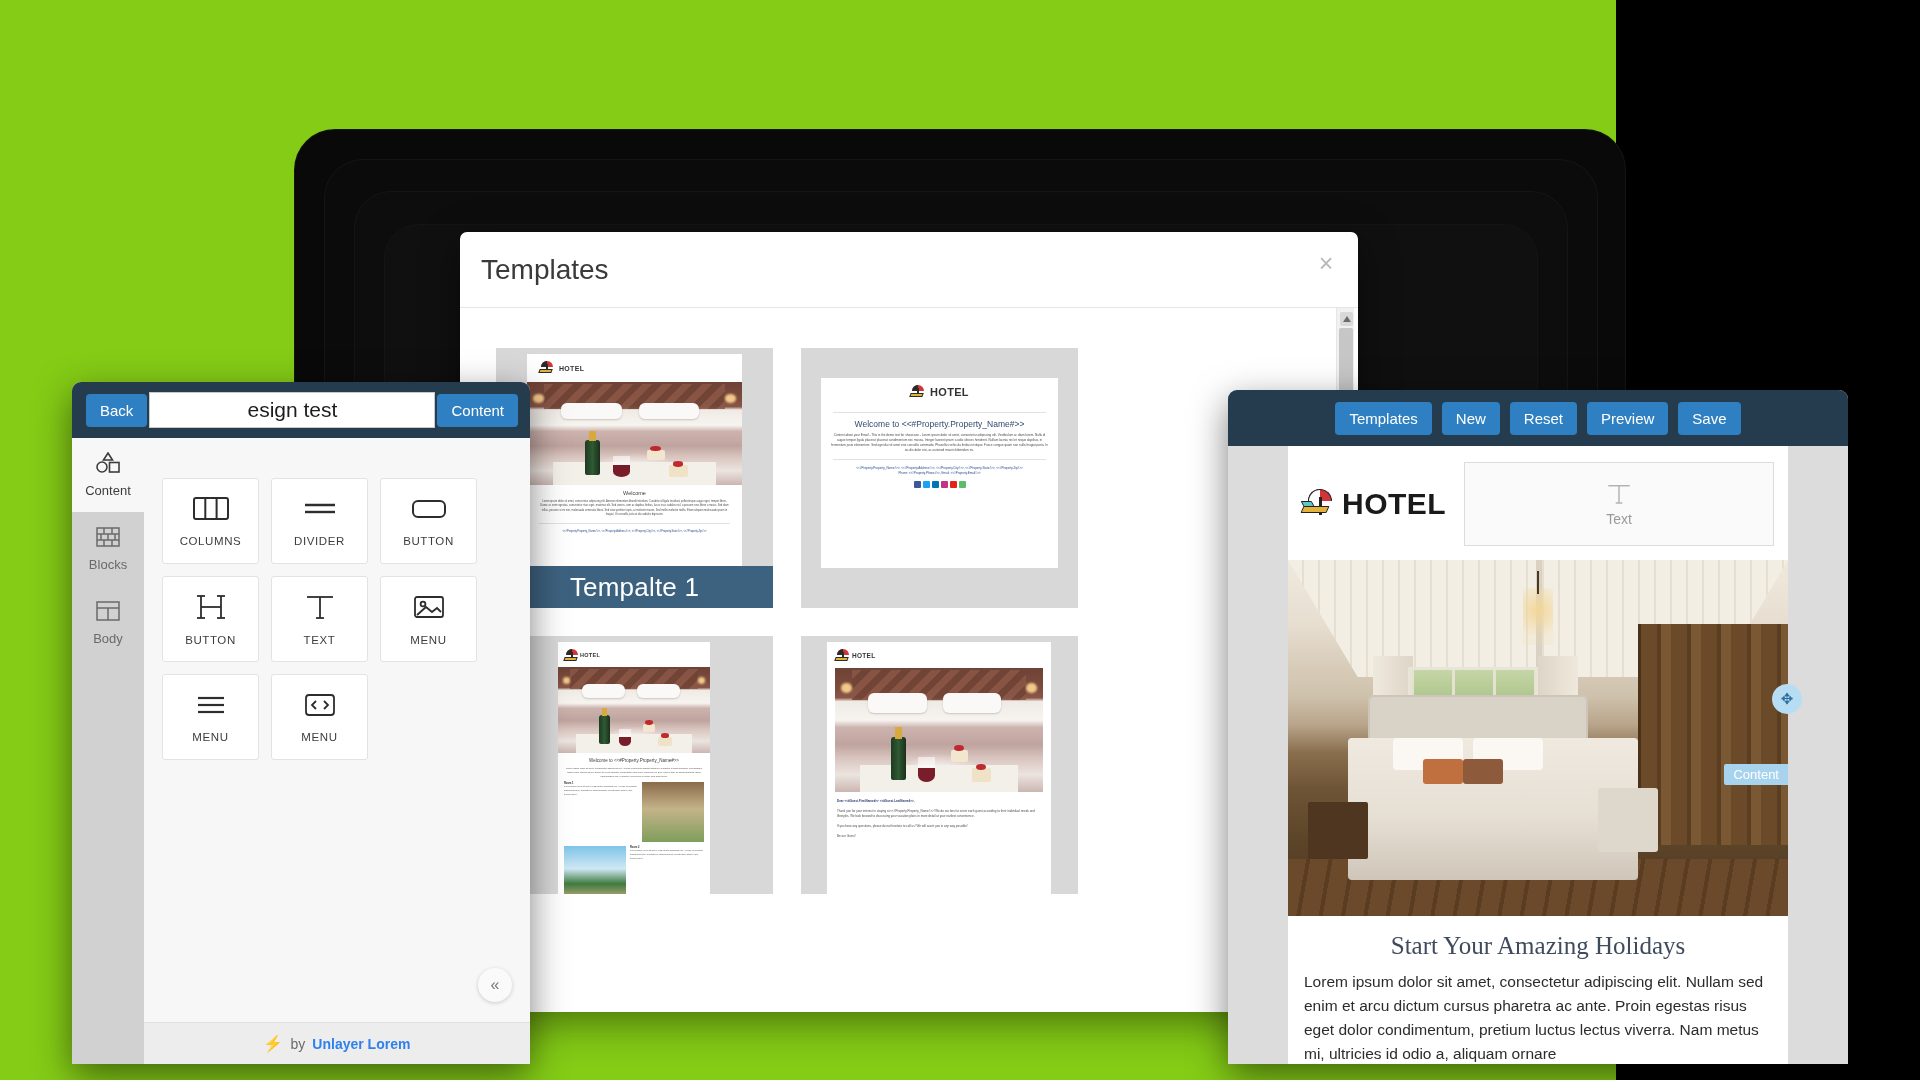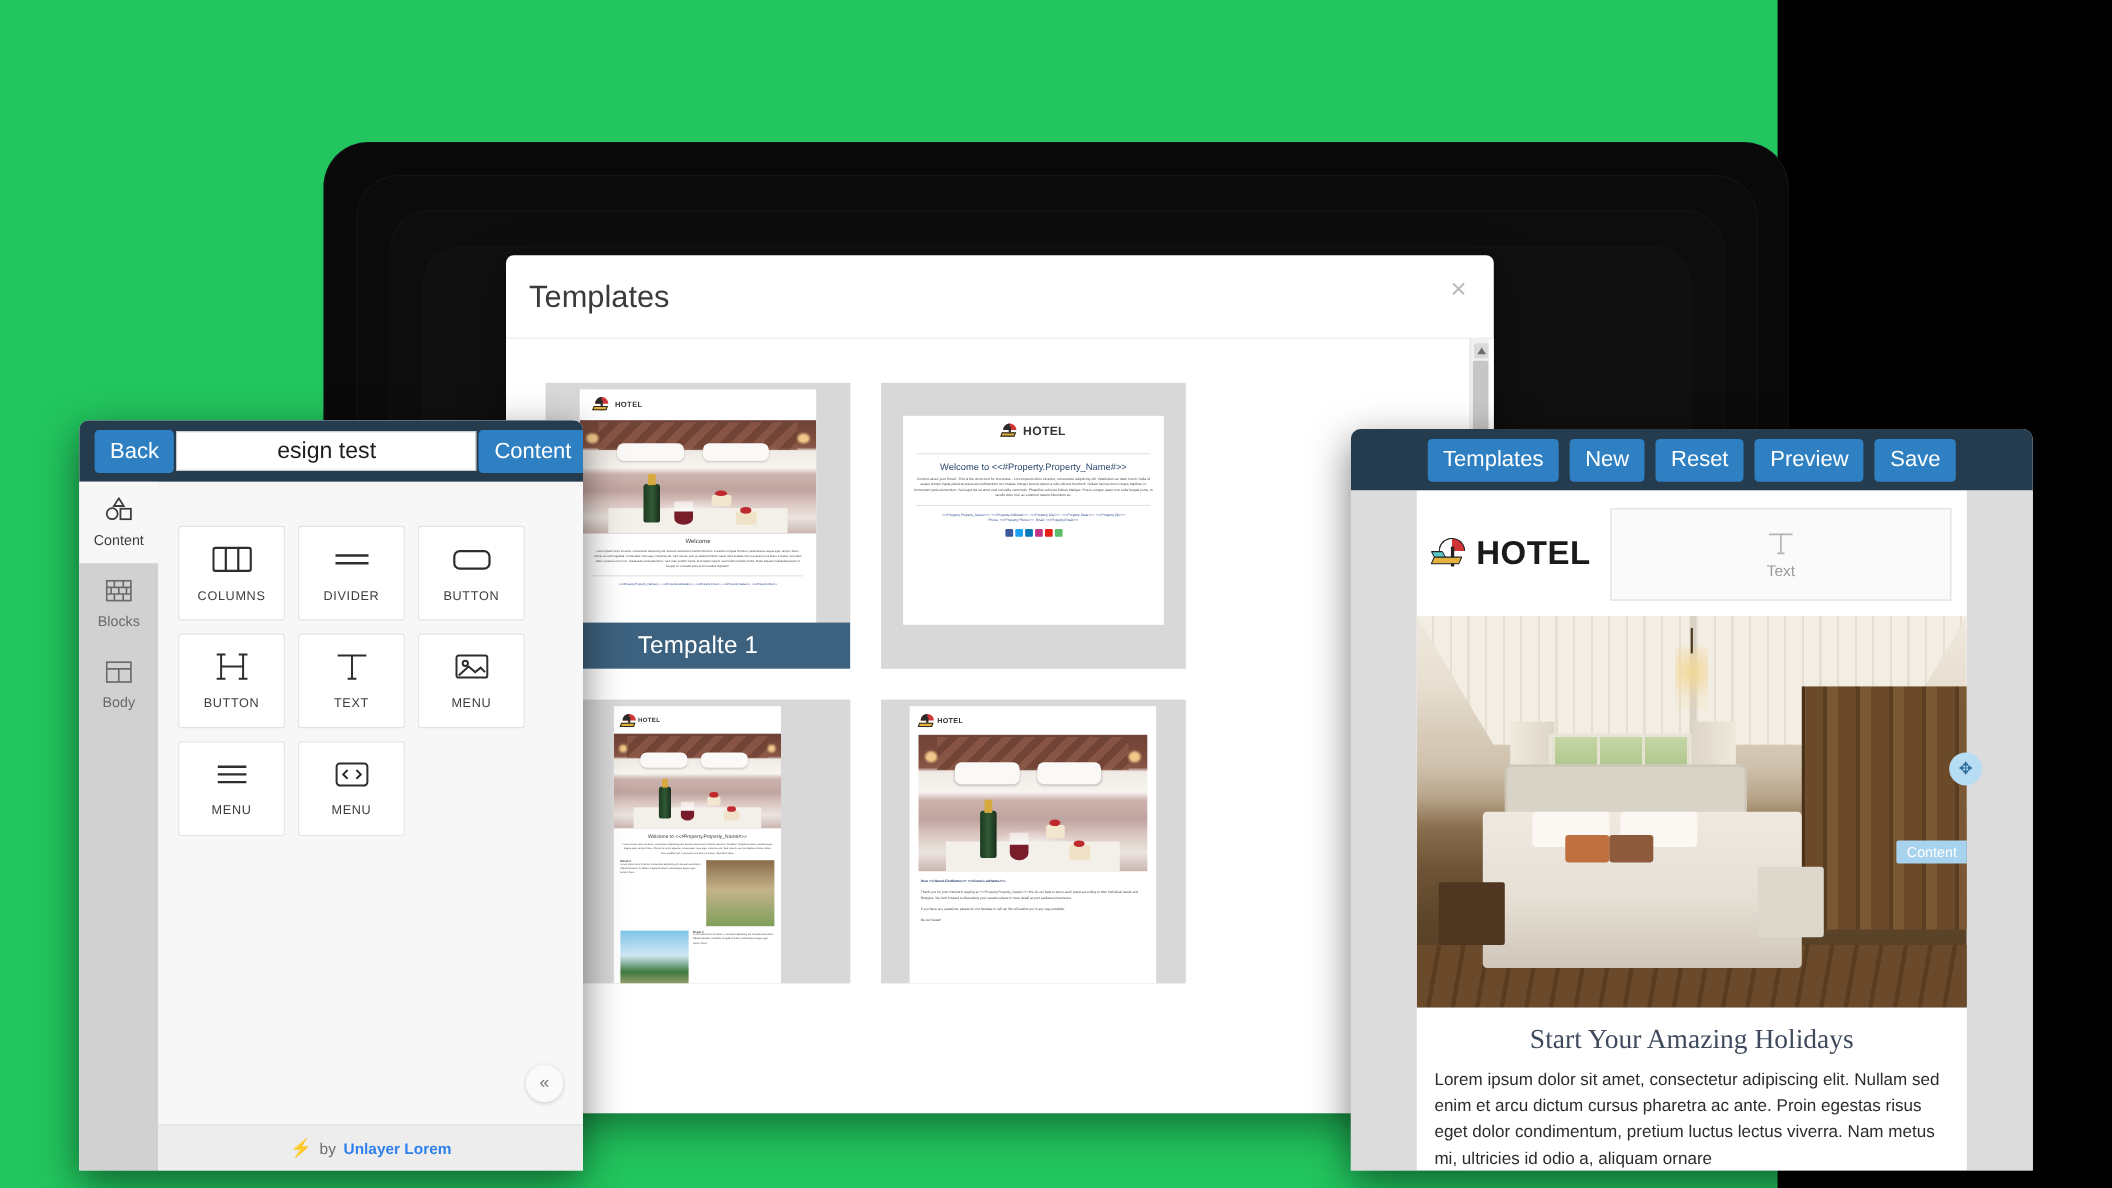--- a/index.html
+++ b/index.html
@@ -1,21 +1,21 @@
 <!DOCTYPE html>
 <html><head>
 <meta charset="utf-8">
 <style>
   * { box-sizing: border-box; margin: 0; padding: 0; }
   html, body {
     width: 1920px; height: 1080px;
     background: #000; overflow: hidden;
     font-family: "Liberation Sans", sans-serif;
   }
-  #stage { position: relative; width: 1616px; height: 1080px; background: #22c55e; }
+  #stage { position: relative; width: 1616px; height: 1080px; background: #84cc16; }
 
   
   .frame { position: absolute; border-radius: 34px; background: #0a0a0a; box-shadow: 0 0 0 1px #151515; }
   .f1 { left: 295px; top: 130px;  width: 1330px; height: 820px; border-radius: 40px; background:#090909; }
   .f2 { left: 325px; top: 160px;  width: 1272px; height: 800px; border-radius: 38px; background:#0b0b0b; }
   .f3 { left: 355px; top: 192px;  width: 1212px; height: 780px; border-radius: 36px; background:#0d0d0d; }
   .f4 { left: 385px; top: 225px;  width: 1152px; height: 760px; border-radius: 34px; background:#101010; }
 
   
   #templates-modal {
@@ -52,21 +52,21 @@
   }
   .tpl-card { width: 277px; background: #d8d8d8; position: relative; overflow: hidden; }
   .tpl-card.row1 { height: 260px; }
   .tpl-card.row2 { height: 258px; }
   .tpl-preview { position: absolute; left: 0; top: 0; right: 0; bottom: 0; overflow: hidden; }
   .tpl-inner {
     position: absolute; background: #fff; overflow: hidden;
   }
   .tpl-label {
     position: absolute; left: 0; right: 0; bottom: 0; height: 42px;
-    background: #3d627f; color: #fff; font-size: 22px; text-align: center; line-height: 42px;
+    background: #3d627f; color: #fff; font-size: 26px; text-align: center; line-height: 42px;
     letter-spacing: .2px;
   }
 
   
   .mini { font-family: "Liberation Sans", sans-serif; color: #333; }
   .mini-hdr { display:flex; align-items:center; gap:4px; padding: 7px 0 7px 12px; }
   .mini-hdr.center { justify-content:center; padding-left:0; }
   .umb { width: 16px; height: 14px; position: relative; flex: 0 0 auto; }
   .umb .dome { position:absolute; left:2px; top:0; width:12px; height:6px; border-radius:6px 6px 0 0; background:#d03636; }
   .umb .dome2{ position:absolute; left:2px; top:0; width:6px; height:6px; border-radius:6px 0 0 0; background:#2b2b2b; }
@@ -113,21 +113,21 @@
     position: absolute; left: 72px; top: 382px; width: 458px; height: 682px;
     background: #fafafa; border-radius: 9px 9px 0 0; overflow: hidden;
     box-shadow: 0 12px 36px rgba(0,0,0,.5);
   }
   .lp-toolbar {
     height: 56px; background: #253b4e; display: flex; align-items: center;
     padding: 0 12px 0 14px; gap: 0;
   }
   .btn-blue {
     background: #2f80c2; color: #fff; border: none; border-radius: 4px;
-    font-size: 20px; padding: 8px 14px; cursor: pointer; font-family: "Liberation Sans", sans-serif; text-align: right;
+    font-size: 15px; padding: 8px 14px; cursor: pointer; font-family: "Liberation Sans", sans-serif; text-align: right;
   }
   .lp-title-input {
     flex: 1; height: 36px; margin: 0 2px; border: 1px solid #c9c9c9; background: #fff;
     font-size: 21px; text-align: center; color: #1d1d1d; font-family: "Liberation Sans", sans-serif;
     outline: none;
   }
   .lp-body { display: flex; height: 626px; }
   .lp-tabs { width: 72px; background: #d1d1d1; padding-top: 0; }
   .lp-tab {
     height: 74px; display: flex; flex-direction: column; align-items: center; justify-content: center;

